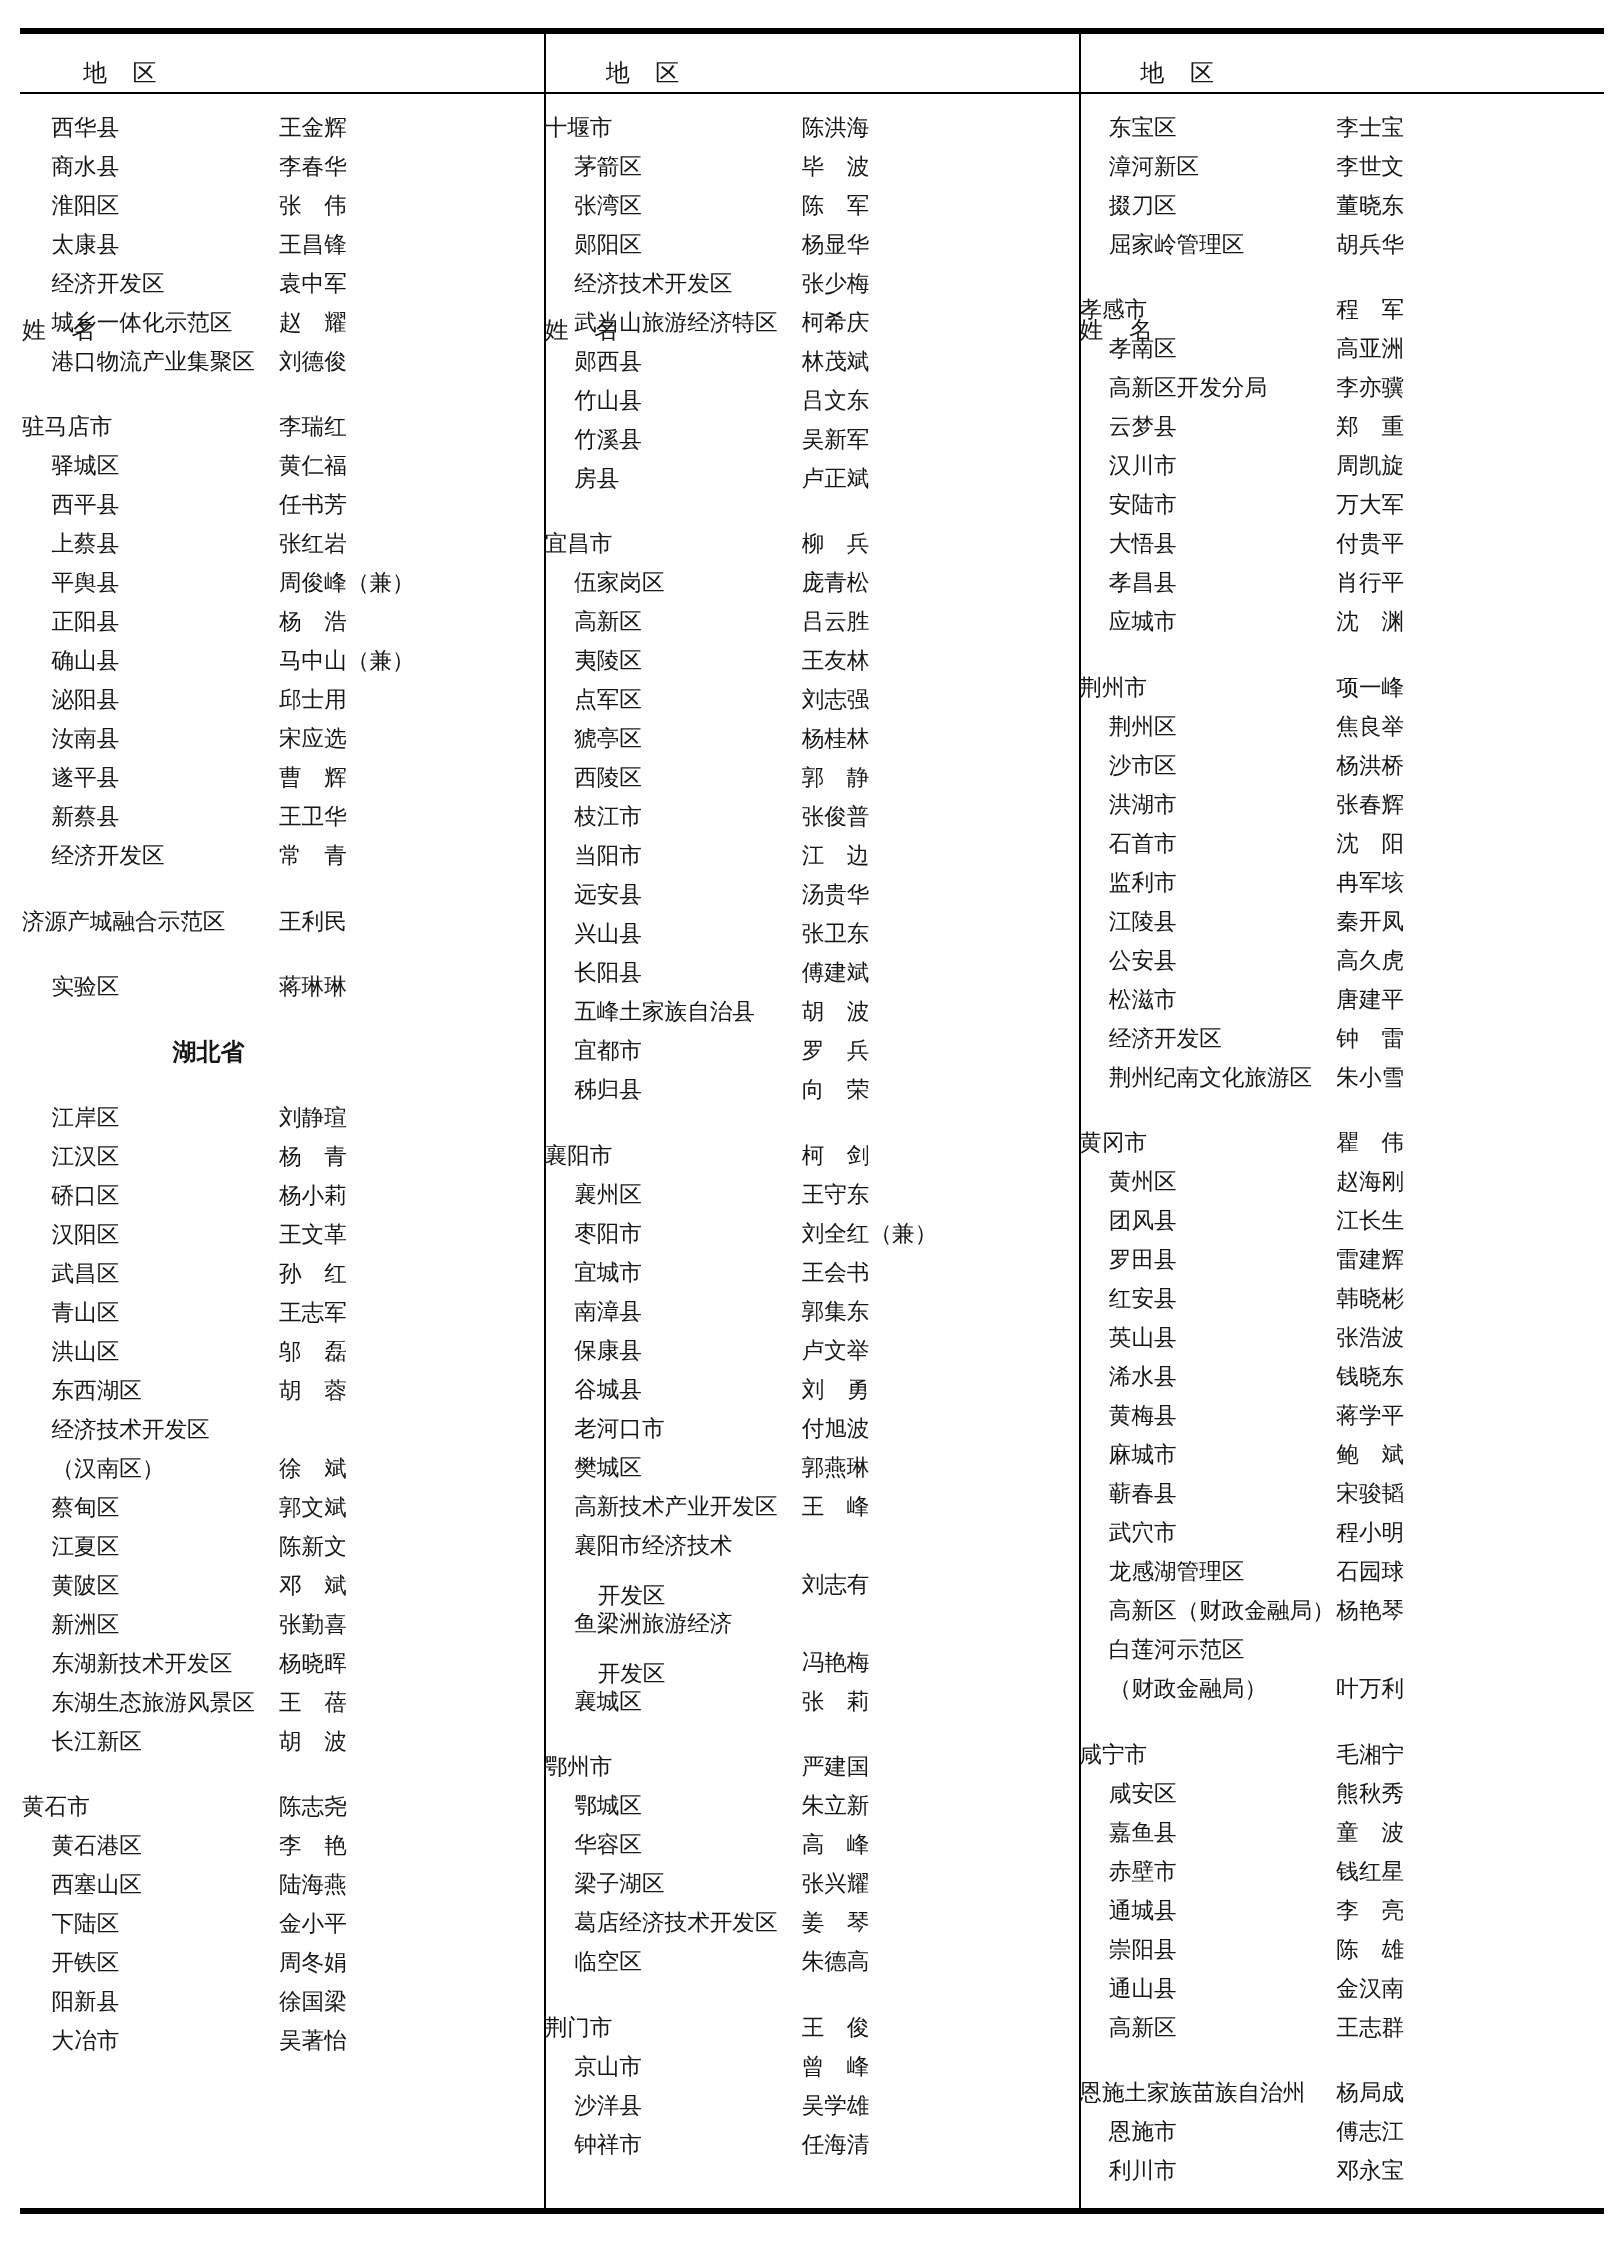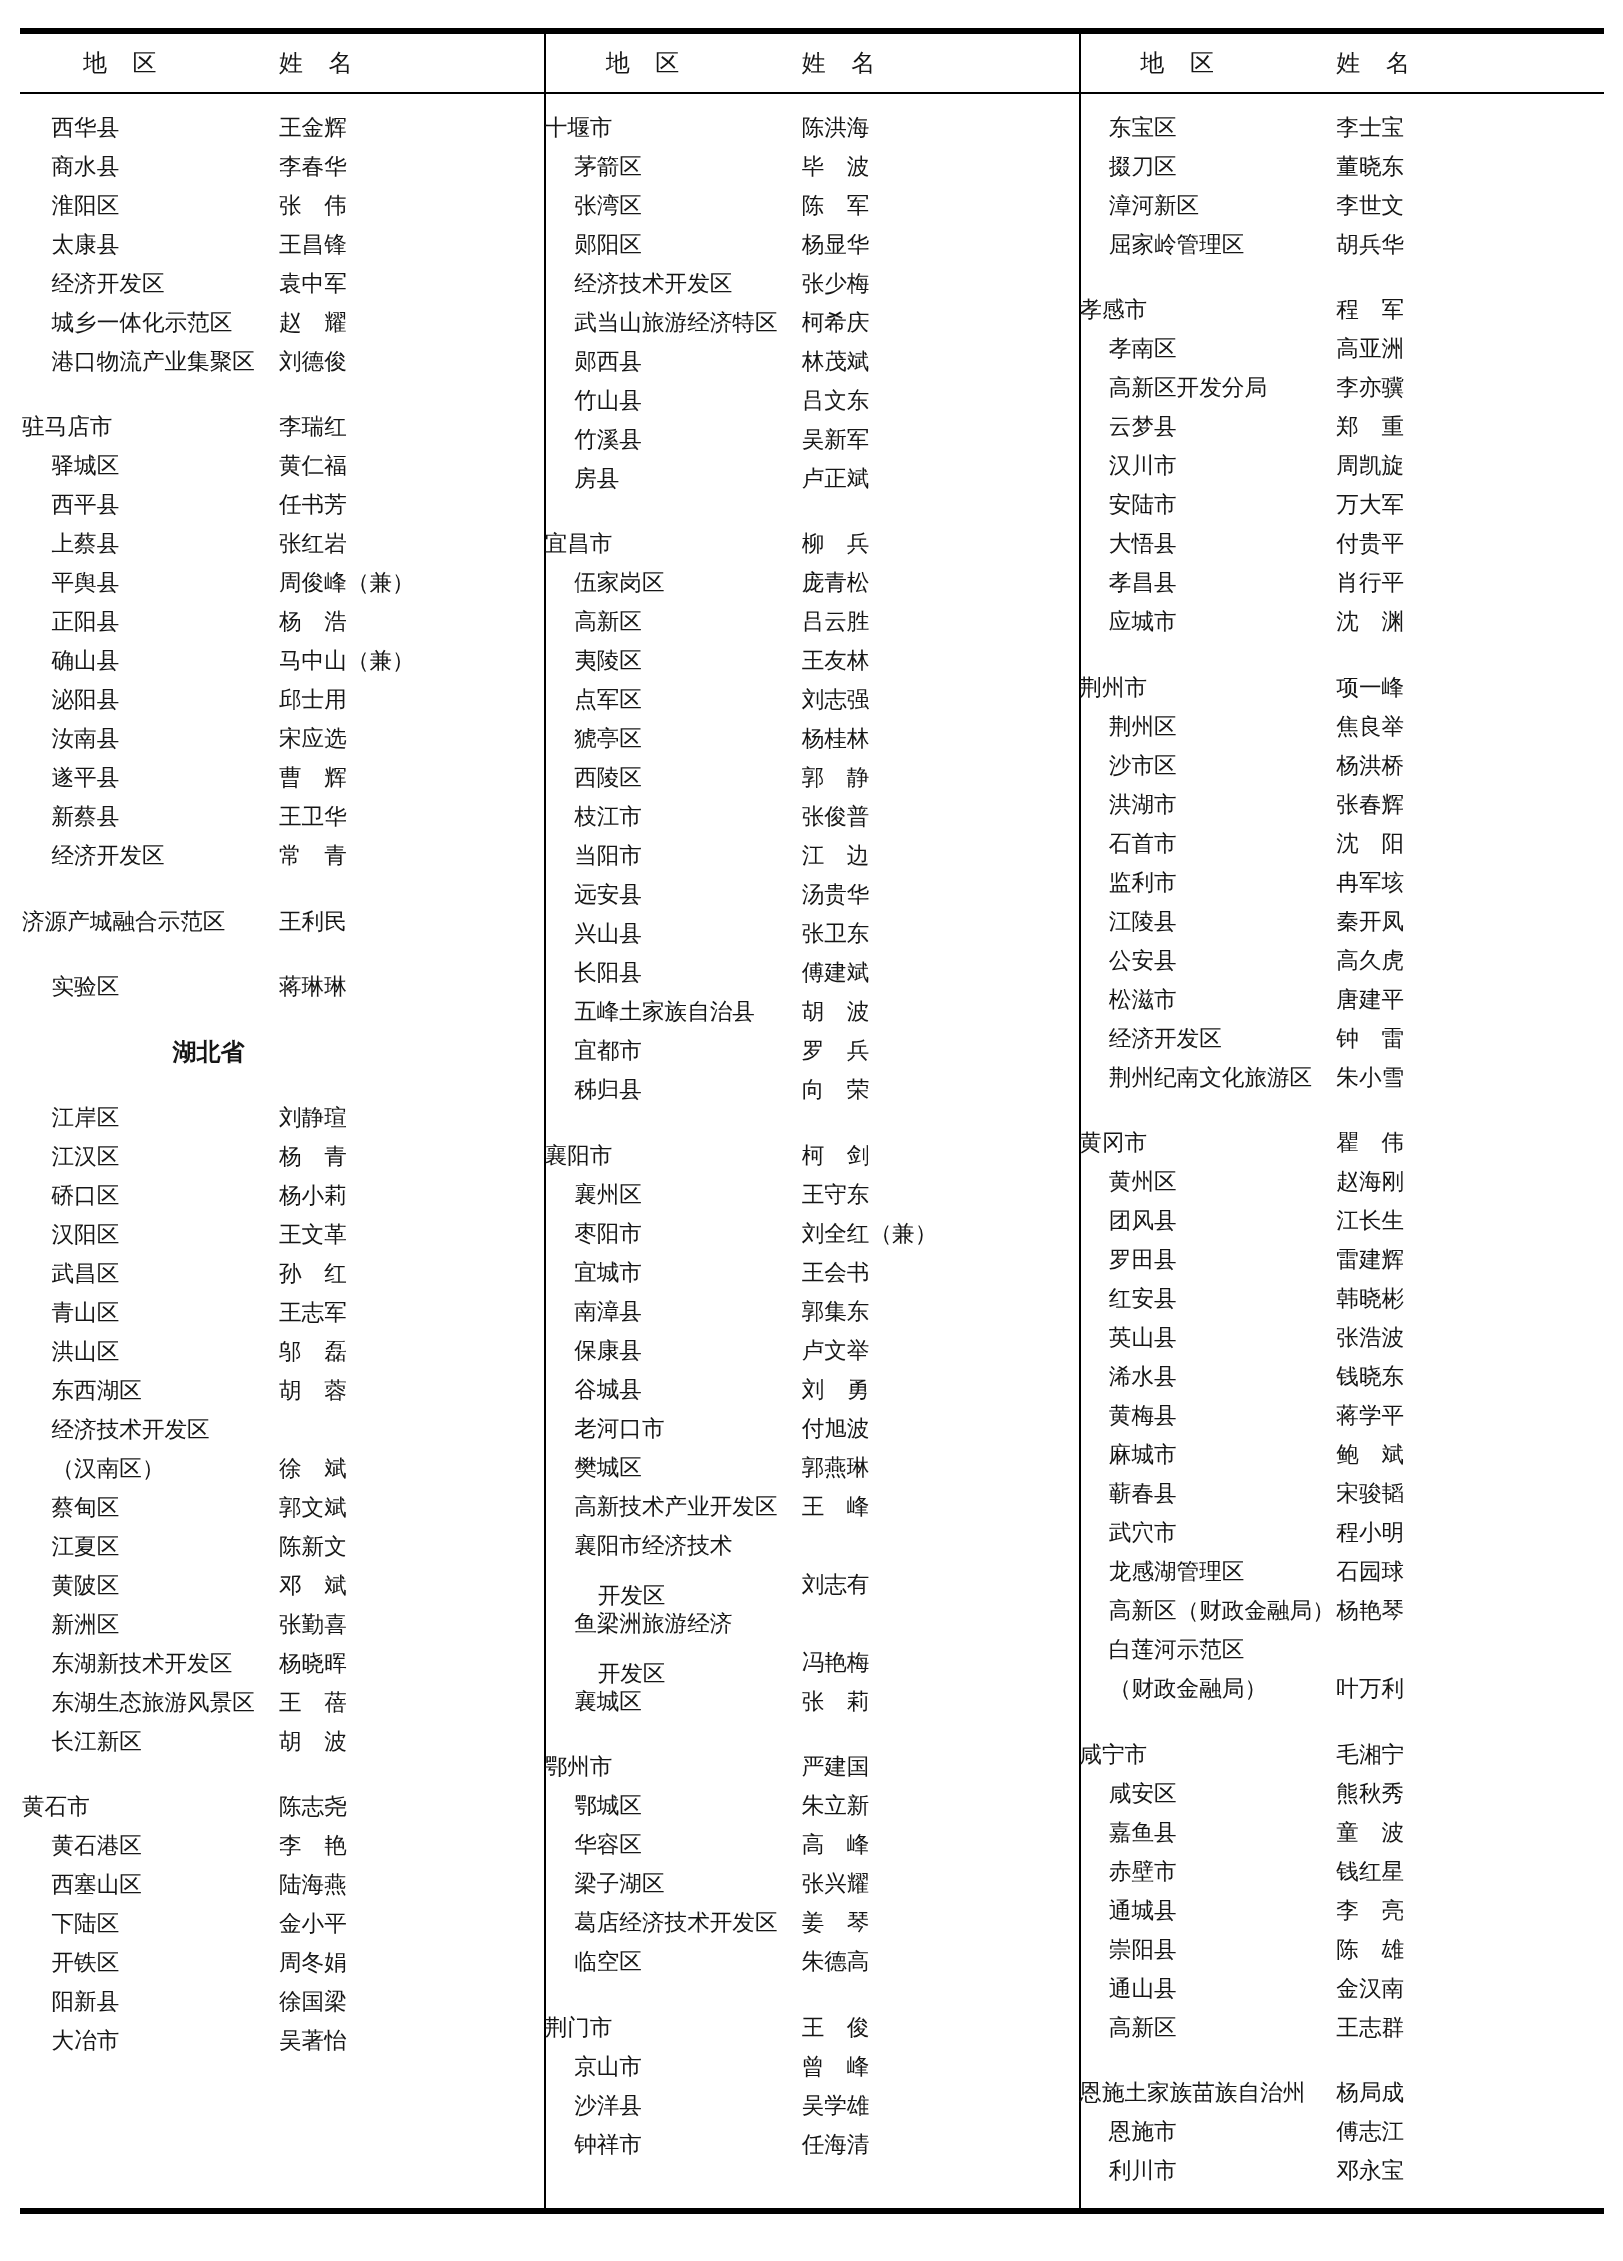--- a/index.html
+++ b/index.html
@@ -23,22 +23,23 @@
     position:absolute; left:22px; top:34px; width:1580px;
     display:flex; align-items:flex-start;
   }
   .col { box-sizing:border-box; }
   .col-0 { width:523px; }
   .col-1 { width:535px; }
   .col-2 { width:523px; }
 
   .hdr {
     height:67px; display:flex; align-items:flex-start;
-    font-size:24px; padding-top:13px; box-sizing:border-box;
+    font-size:24px; padding-top:23px; box-sizing:border-box;
     letter-spacing:0.8px;
+    flex-direction:column;
   }
   .hdr-region { flex:0 0 257px; box-sizing:border-box; padding-left:61px; white-space:nowrap; }
   .hdr-name   { white-space:nowrap; }
 
   .rows { padding-top:7px; }
   .row { height:39px; display:flex; align-items:center; font-size:22.6px; }
   .region { flex:0 0 257px; box-sizing:border-box; white-space:nowrap; }
   .i0 { padding-left:0; }
   .i1 { padding-left:29.5px; }
   .i2 { padding-left:53px;margin-top:23px; }
@@ -470,26 +471,26 @@
     <div class="hdr">
       <div class="hdr-region">地　区</div>
       <div class="hdr-name">姓　名</div>
     </div>
     <div class="rows">
         <div class="row">
           <div class="region i1">东宝区</div>
           <div class="name">李士宝</div>
         </div>
         <div class="row">
+          <div class="region i1">漳河新区</div>
+          <div class="name">李世文</div>
+        </div>
+        <div class="row">
           <div class="region i1">掇刀区</div>
           <div class="name">董晓东</div>
-        </div>
-        <div class="row">
-          <div class="region i1">漳河新区</div>
-          <div class="name">李世文</div>
         </div>
         <div class="row">
           <div class="region i1">屈家岭管理区</div>
           <div class="name">胡兵华</div>
         </div>
         <div class="gap"></div>
         <div class="row">
           <div class="region i0">孝感市</div>
           <div class="name">程　军</div>
         </div>

